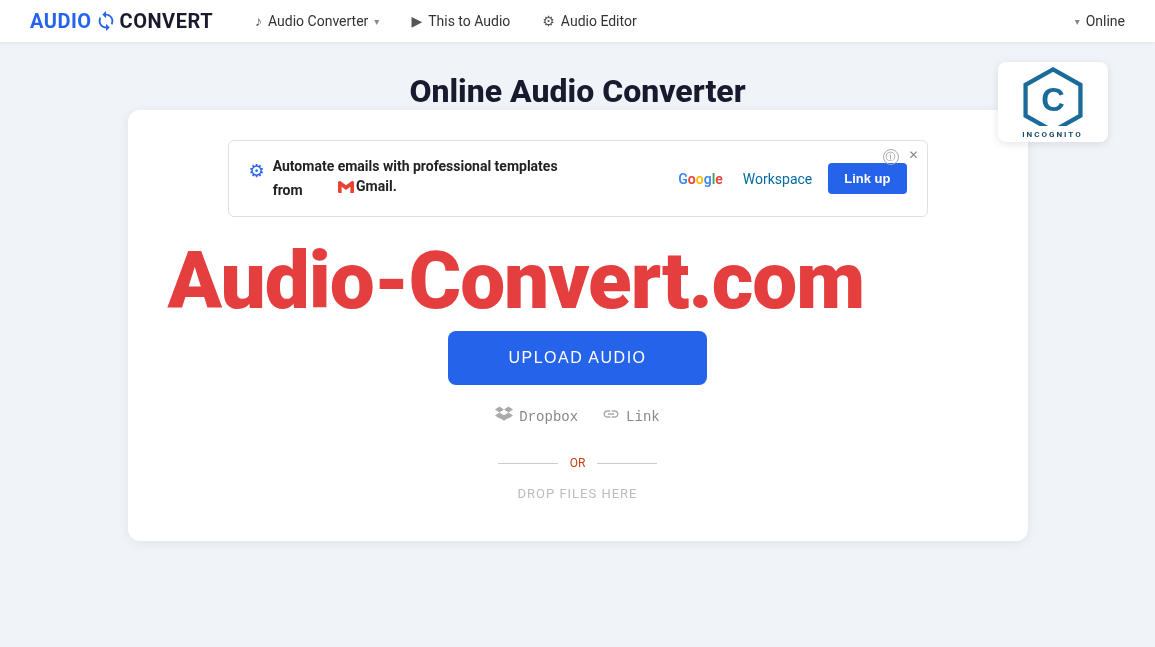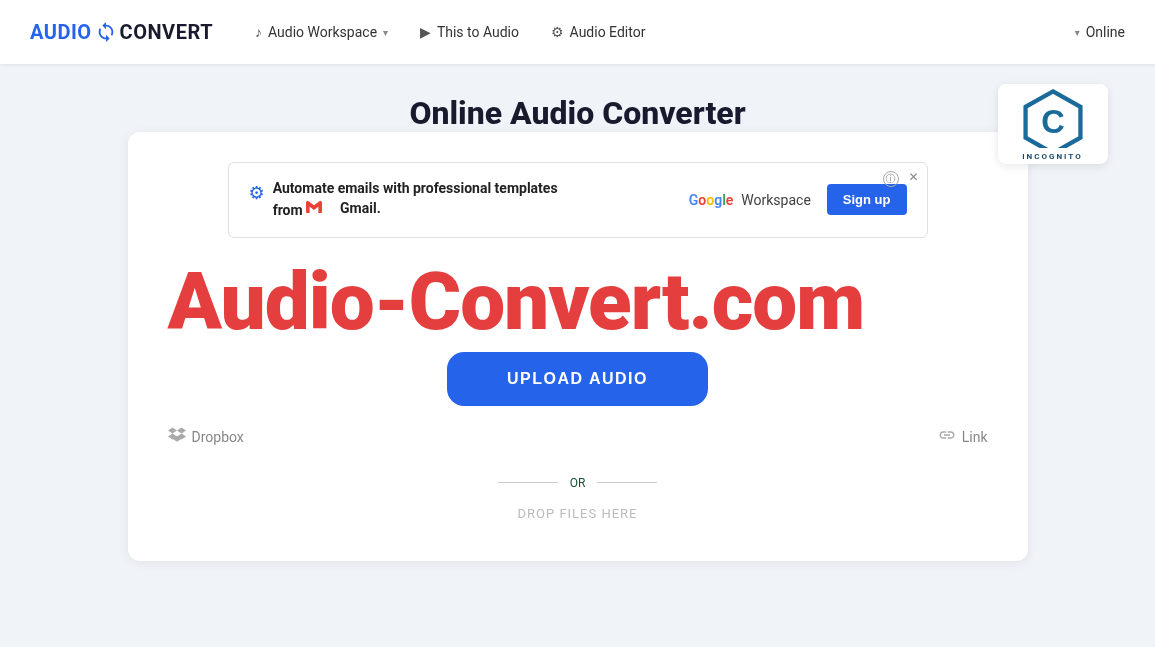--- a/index.html
+++ b/index.html
@@ -9,21 +9,21 @@
       min-height: 647px;
       width: 1155px;
     }
 
     
     .navbar {
       background: #fff;
       display: flex;
       align-items: center;
       padding: 0 30px;
-      height: 64px;
+      height: 42px;
       box-shadow: 0 1px 3px rgba(0,0,0,0.08);
     }
     .nav-logo {
       display: flex;
       align-items: center;
       gap: 2px;
       margin-right: 30px;
     }
     .nav-logo-text-audio {
       font-size: 20px;
@@ -198,55 +198,56 @@
       letter-spacing: -1px;
     }
 
     
     .upload-btn {
       display: block;
       margin: 0 auto 20px;
       background: #2563eb;
       color: #fff;
       border: none;
-      border-radius: 17px;
+      border-radius: 8px;
       padding: 18px 60px;
       font-size: 16px;
-      font-weight: 700;
+      font-weight: 400;
       letter-spacing: 1.5px;
       cursor: pointer;
       text-transform: uppercase;
     }
 
     
     .upload-secondary {
       display: flex;
       align-items: center;
-      justify-content: space-between;
+      justify-content: center;
       gap: 24px;
       margin-bottom: 18px;
+      font-family: Liberation Mono, monospace;
     }
     .upload-option {
       display: flex;
       align-items: center;
       gap: 6px;
       font-size: 14px;
       color: #888;
       cursor: pointer;
     }
     .upload-option-icon { font-size: 16px; }
 
     
     .or-divider {
       display: flex;
       align-items: center;
       justify-content: center;
       gap: 12px;
       margin-bottom: 16px;
-      color: #14532d;
+      color: #c2410c;
       font-size: 12px;
       margin-top: 28px;
     }
     .or-line {
       width: 60px;
       height: 1px;
       background: #ccc;
     }
 
     
@@ -281,21 +282,21 @@
     <span class="nav-logo-text-audio">AUDIO</span>
     <svg class="nav-logo-icon" viewBox="0 0 24 24" fill="#2563eb">
       <path d="M12 4V1L8 5l4 4V6c3.31 0 6 2.69 6 6 0 1.01-.25 1.97-.7 2.8l1.46 1.46C19.54 15.03 20 13.57 20 12c0-4.42-3.58-8-8-8zm0 14c-3.31 0-6-2.69-6-6 0-1.01.25-1.97.7-2.8L5.24 7.74C4.46 8.97 4 10.43 4 12c0 4.42 3.58 8 8 8v3l4-4-4-4v3z"></path>
     </svg>
     <span class="nav-logo-text-convert">CONVERT</span>
   </div>
 
   <div class="nav-links">
     <div class="nav-link">
       <span class="nav-link-icon">♪</span>
-      <span>Audio Workspace</span>
+      <span>Audio Converter</span>
       <span class="nav-link-chevron">▾</span>
     </div>
     <div class="nav-link">
       <span class="nav-link-icon">▶</span>
       <span>This to Audio</span>
     </div>
     <div class="nav-link">
       <span class="nav-link-icon">⚙</span>
       <span>Audio Editor</span>
     </div>
@@ -324,35 +325,35 @@
 
   <h1 class="page-title">Online Audio Converter</h1>
 
   <div class="upload-card">
 
     <div class="ad-banner">
       <div class="ad-left">
         <span class="ad-gear-icon">⚙</span>
         <span>
           <strong>Automate emails with professional templates from </strong>
-          <span style="display:inline-flex;align-items:flex-start;gap:18px;">
+          <span style="display:inline-flex;align-items:center;gap:2px;margin-left:32px;">
 
             <svg width="16" height="16" viewBox="0 0 24 24" style="display:inline;vertical-align:middle;">
               <path d="M24 5.457v13.909c0 .904-.732 1.636-1.636 1.636h-3.819V11.73L12 16.64l-6.545-4.91v9.273H1.636A1.636 1.636 0 0 1 0 19.366V5.457c0-2.023 2.309-3.178 3.927-1.964L5.455 4.64 12 9.548l6.545-4.91 1.528-1.145C21.69 2.28 24 3.434 24 5.457z" fill="#EA4335"></path>
             </svg>
             <strong>Gmail.</strong>
           </span>
         </span>
       </div>
       <div class="ad-right">
         <div>
           <span style="color:#4285F4;font-weight:600;font-size:14px;">G</span><span style="color:#EA4335;font-size:14px;font-weight:600;">o</span><span style="color:#FBBC04;font-size:14px;font-weight:600;">o</span><span style="color:#4285F4;font-size:14px;font-weight:600;">g</span><span style="color:#34A853;font-size:14px;font-weight:600;">l</span><span style="color:#EA4335;font-size:14px;font-weight:600;">e</span>
-          <span style="font-size:14px;color:#404040;margin-left:4px;">Workspace</span>
+          <span style="font-size:14px;color:#0369a1;margin-left:16px;">Workspace</span>
         </div>
-        <button class="ad-signup-btn">Sign up</button>
+        <button class="ad-signup-btn">Link up</button>
       </div>
       <div class="ad-info-btn">ⓘ</div>
       <div class="ad-close-btn">✕</div>
     </div>
 
     <div class="watermark-text">Audio-Convert.com</div>
 
     <button class="upload-btn">UPLOAD AUDIO</button>
 
     <div class="upload-secondary">

